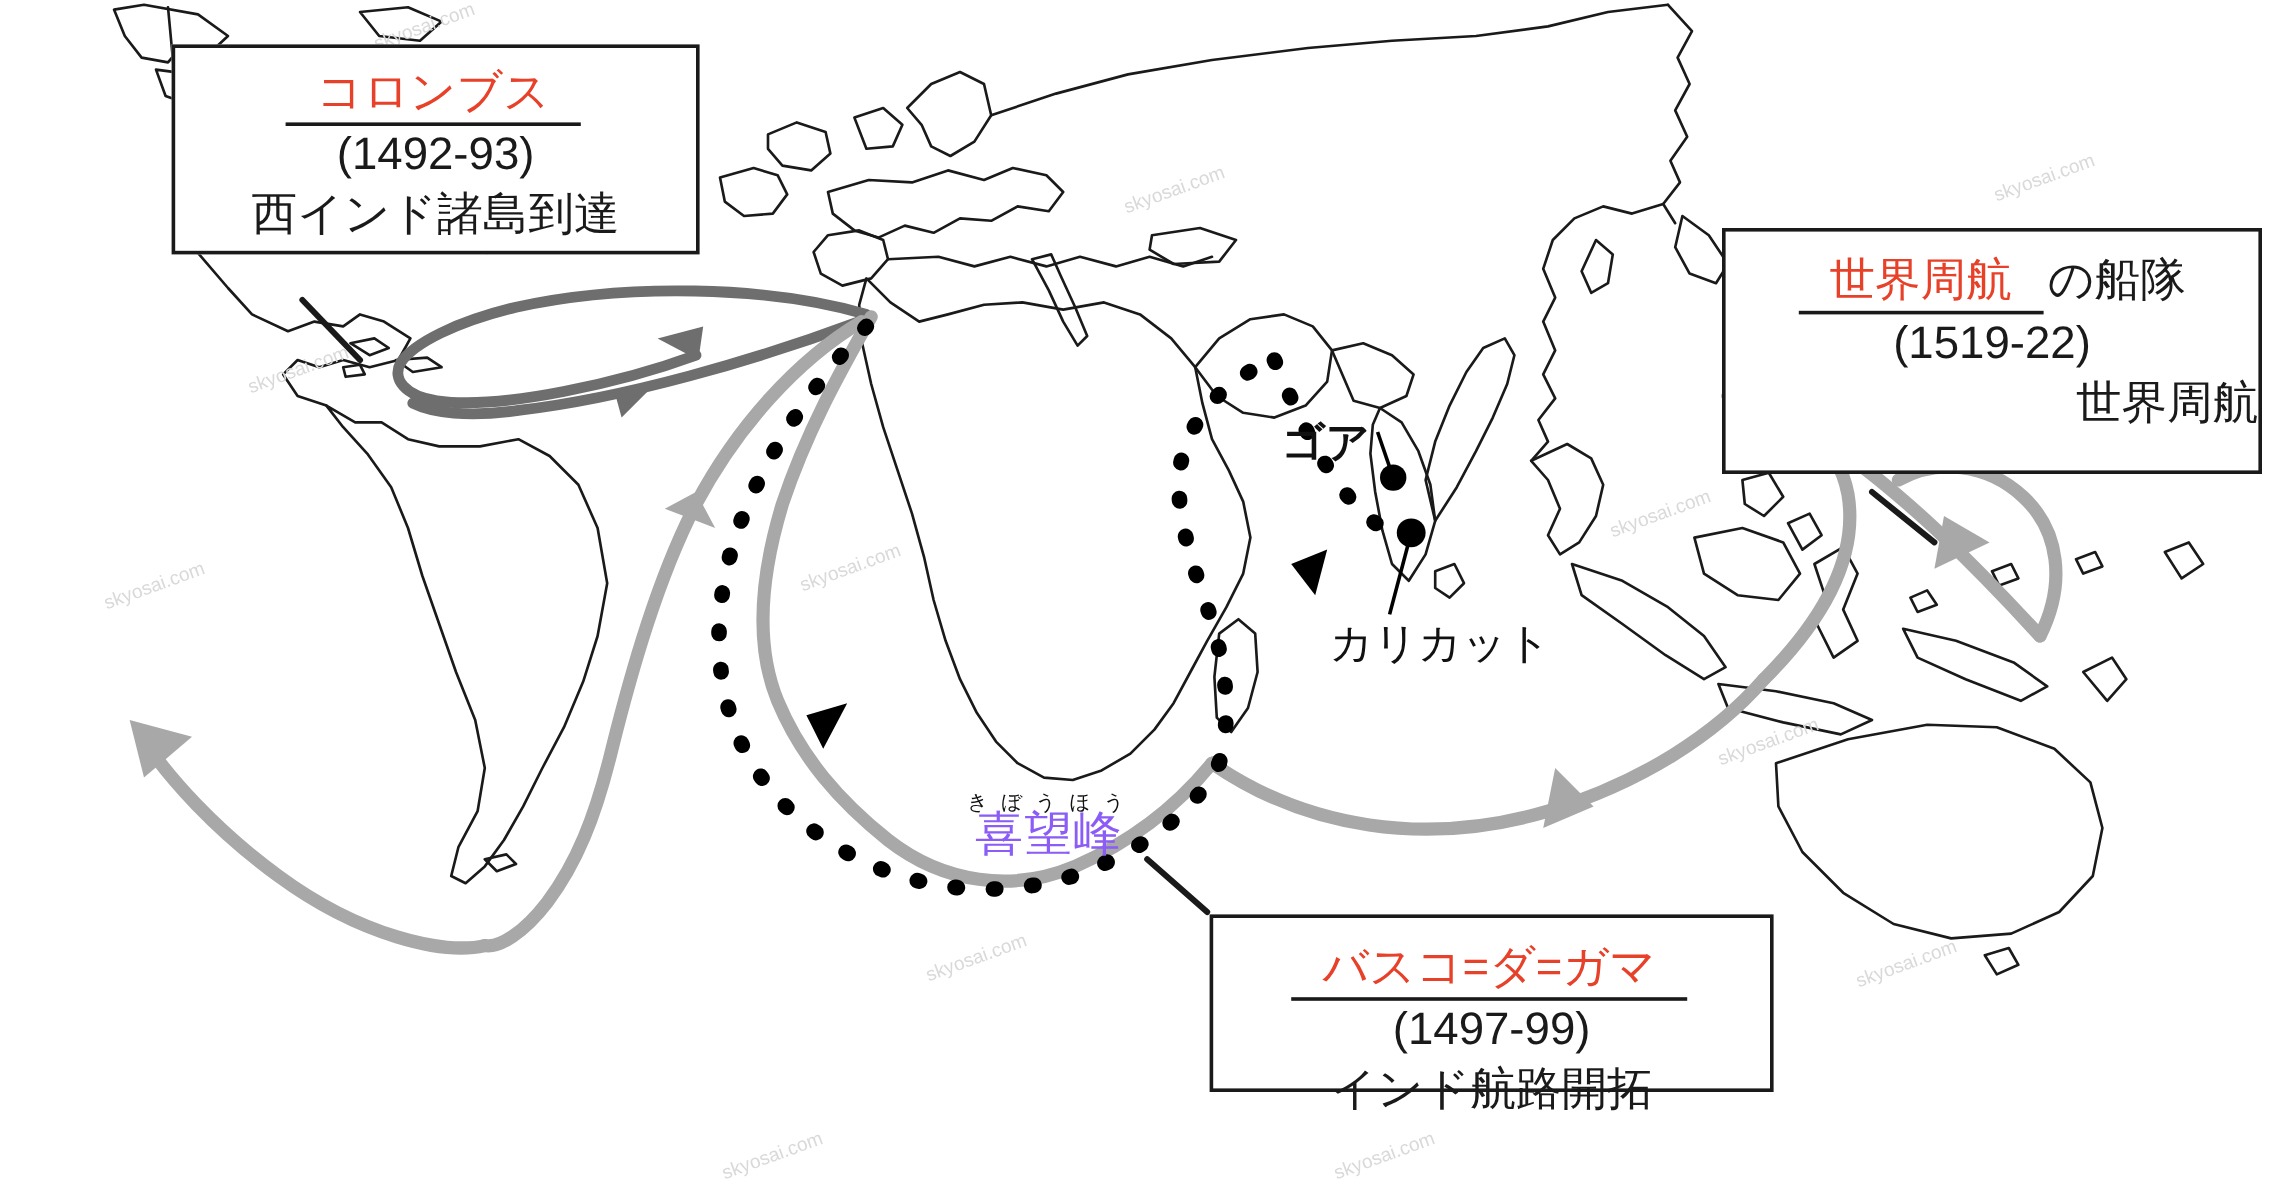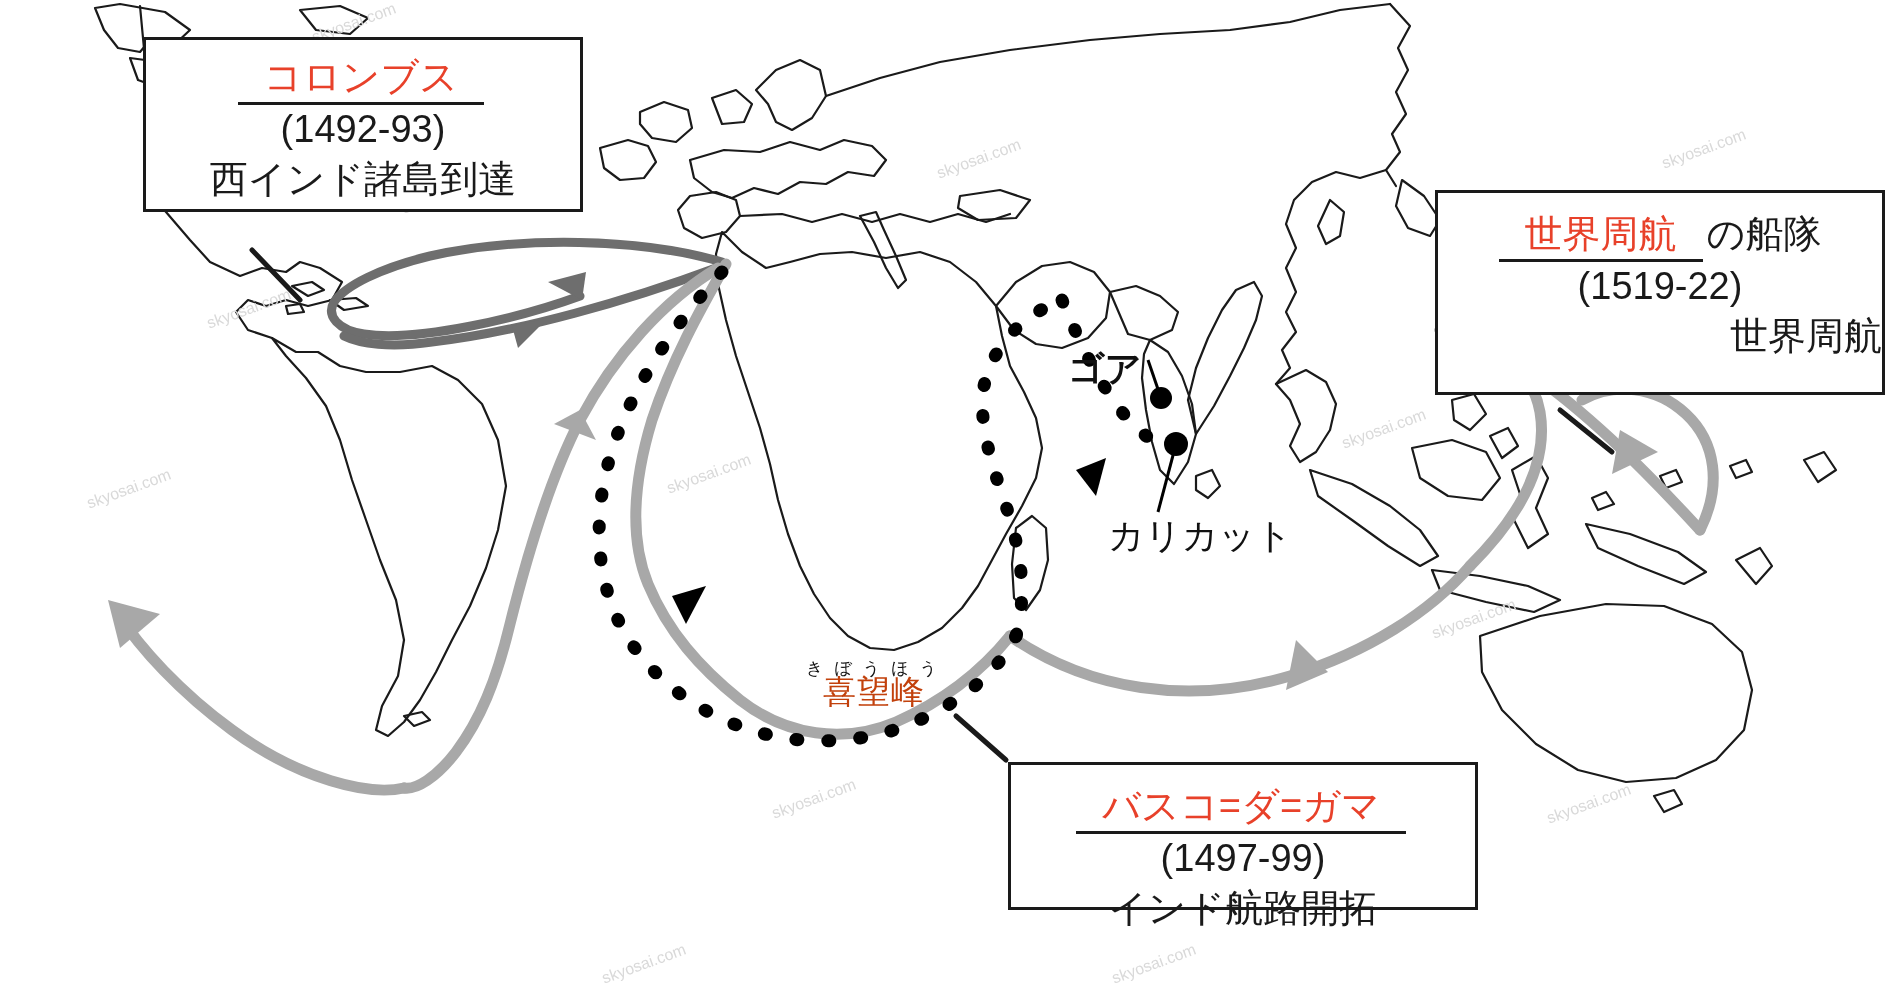--- a/index.html
+++ b/index.html
@@ -52,22 +52,22 @@
   .capelabel .ruby{
     display:block;
     font-size:17px;
     letter-spacing:11px;
     color:#111;
     margin-left:6px;
     margin-bottom:-2px;
   }
   .capelabel .kanji{
     display:block;
-    font-size:33px;
-    color:#c2410c;
+    font-size:40px;
+    color:#8b5cf6;
     letter-spacing:1px;
   }
   .wm{
     position:absolute;
     color:#d9d9d9;
     font-size:16px;
     transform:rotate(-20deg);
     z-index:2;
     pointer-events:none;
     white-space:nowrap;

